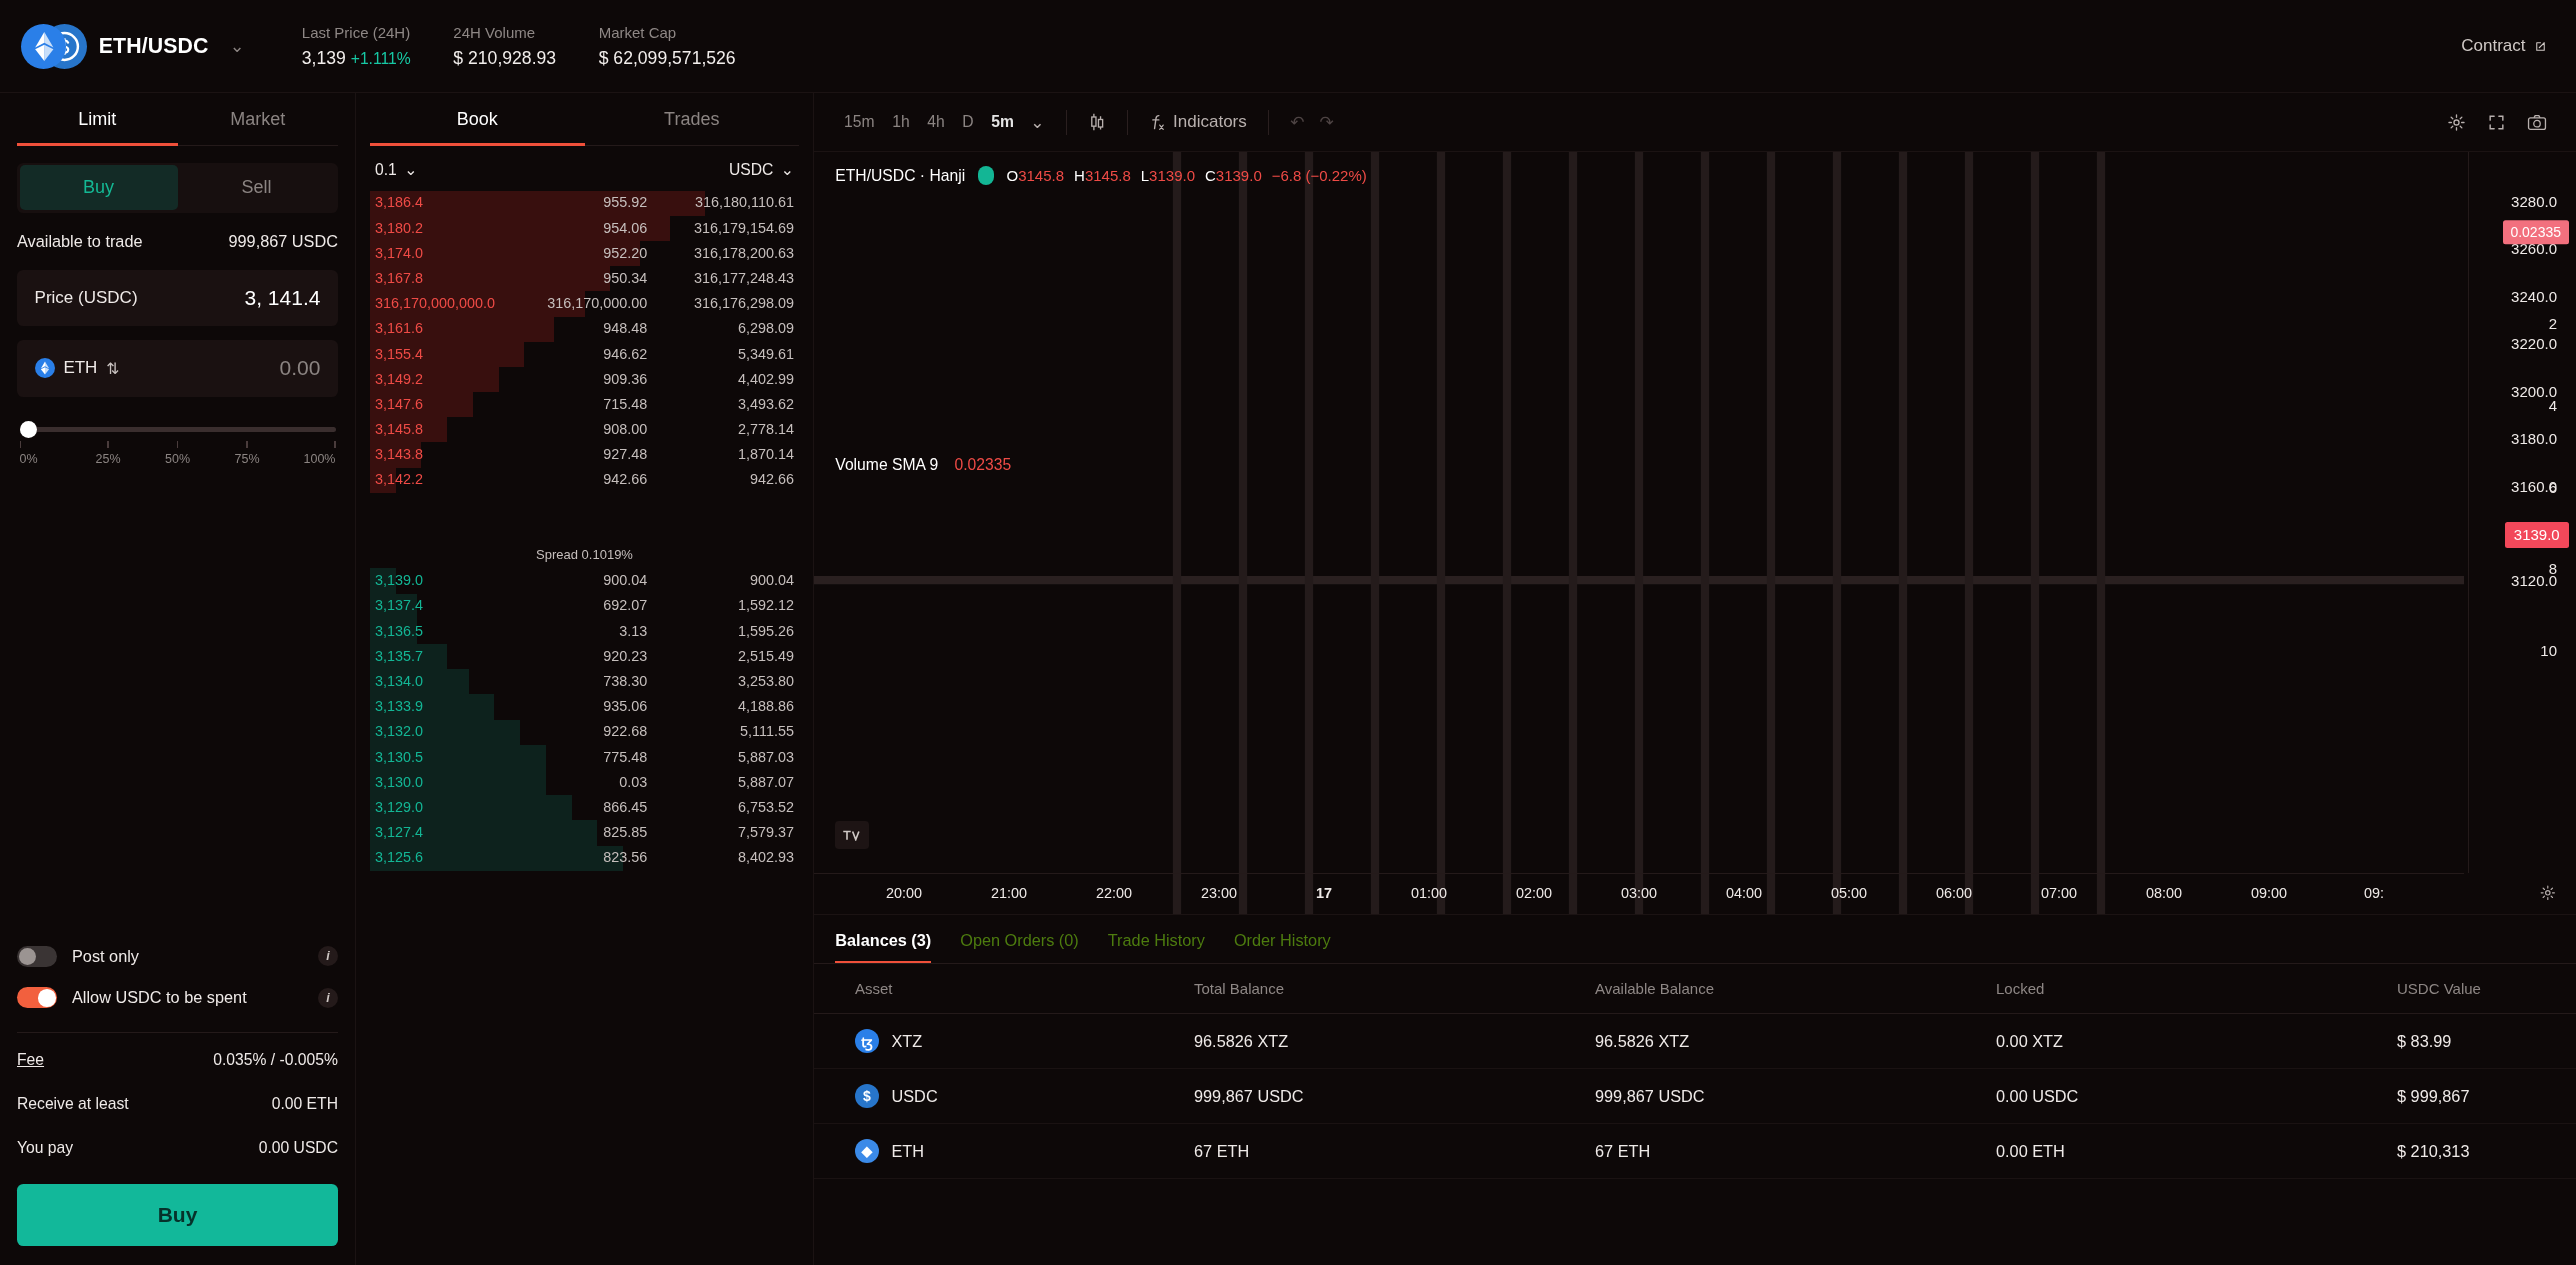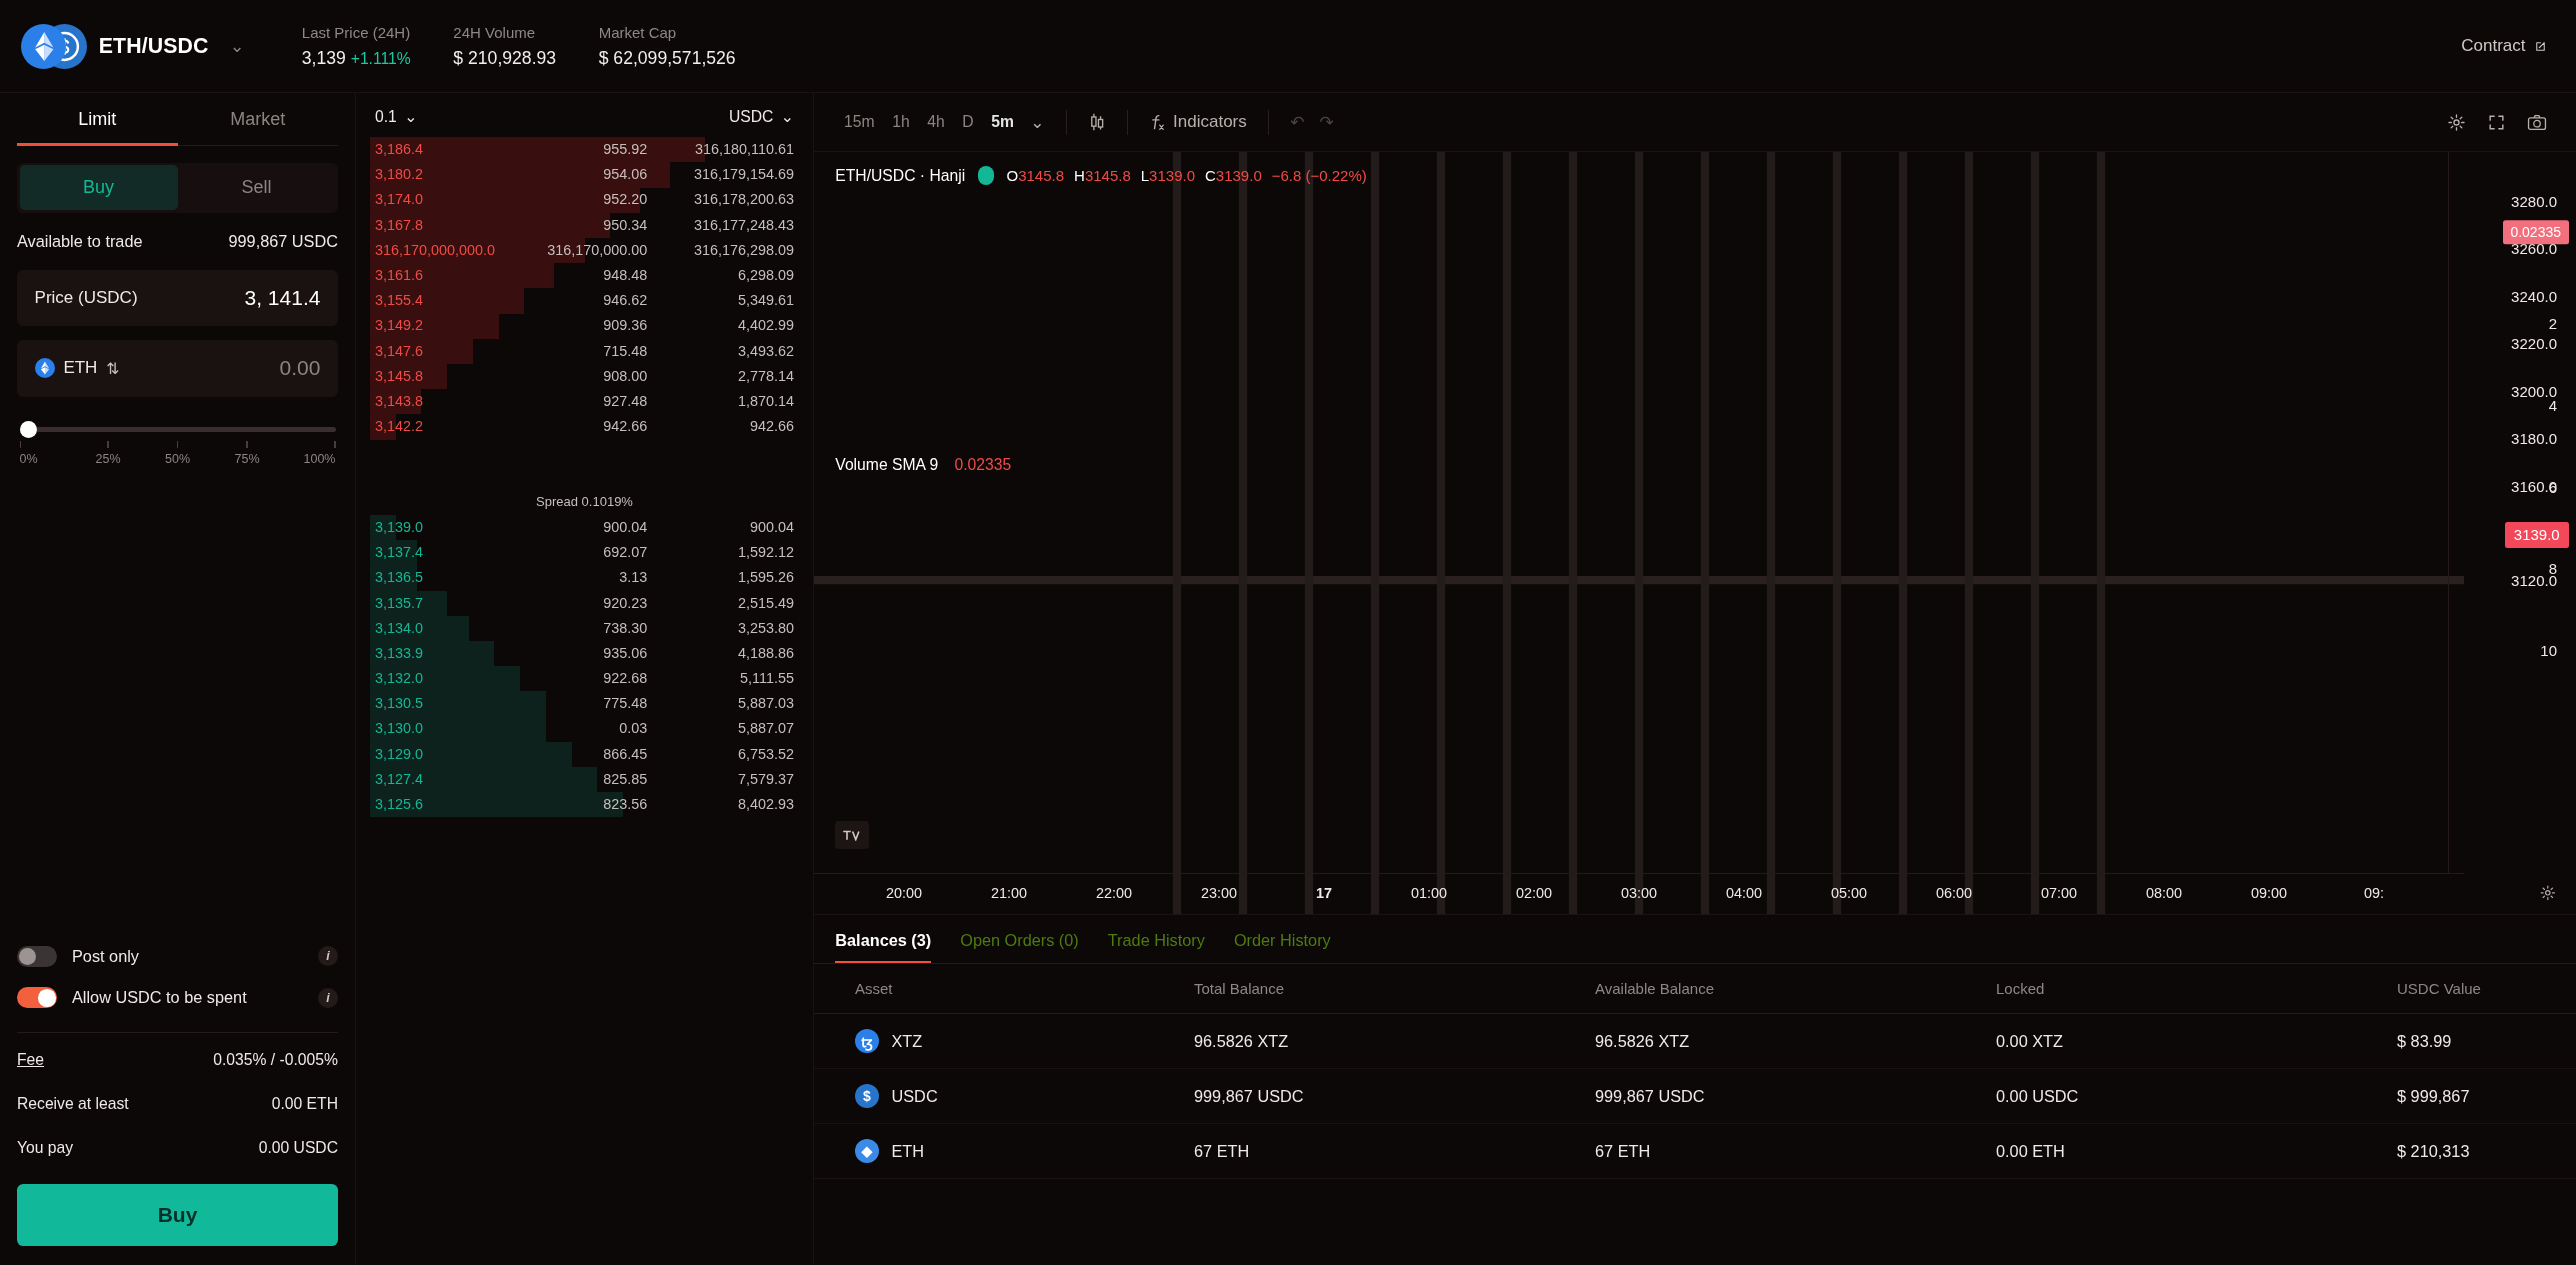--- a/index.html
+++ b/index.html
@@ -126,21 +126,21 @@
   .legend-title { color: #fff; }
   .legend-dot { width: 16.3px; height: 19px; border-radius: 8.2px; background: #13b695; }
   .ohlc { display: flex; gap: 10px; font-size: 15px; }
   .ohlc .k { color: #fff; }
   .ohlc .v { color: #ef4b46; }
   .vol-legend { position: absolute; left: 21.3px; top: 304px; font-size: 15.7px; z-index: 5; display: flex; gap: 16.3px; }
   .vol-legend .vt { color: #fff; }
   .vol-legend .vv { color: #ef4b46; }
 
   .plot { position: absolute; left: 0; right: 112px; top: 0; bottom: 41px; }
-  .price-axis { position: absolute; right: 0; top: 0; bottom: 41px; width: 128px; border-left: 0.6px solid #241a1a; }
+  .price-axis { position: absolute; right: 0; top: 0; bottom: 41px; width: 108px; border-left: 0.6px solid #241a1a; }
   .ax-lab { position: absolute; right: 19px; font-size: 15px; color: #efeae8; transform: translateY(-50%); }
   .price-badge { position: absolute; right: 7.5px; background: #f2485a; color: #fff; font-size: 15px; padding: 4.4px 8.8px; border-radius: 2.5px; transform: translateY(-50%); }
   .vol-badge { position: absolute; right: 7.5px; background: #f2707e; color: #fff; font-size: 14px; padding: 3.8px 7.5px; border-radius: 2.5px; transform: translateY(-50%); }
   .time-axis { position: absolute; left: 0; right: 112px; bottom: 0; height: 41px; border-top: 0.6px solid #241a1a; }
   .t-lab { position: absolute; top: 11.3px; font-size: 14.4px; color: #efeae8; transform: translateX(-50%); white-space: nowrap; }
   .gear-corner { position: absolute; right: 19px; bottom: 8.8px; color: #b8b0ae; font-size: 16.3px; cursor: pointer; }
   .tv-logo { position: absolute; left: 21.3px; bottom: 65px; width: 34px; height: 28px; background: #1d1414; border-radius: 3.8px; display: flex; align-items: center; justify-content: center; color: #cfc8c5; font-size: 14px; font-weight: 700; z-index: 5; }
 
   
   .bottom { height: 351px; flex: 0 0 351px; background: #0d0808; border-top: 0.6px solid #1b1313; display: flex; flex-direction: column; }
@@ -307,20 +307,24 @@
       </div>
       <div class="sum-row">
         <span class="k">You pay</span>
         <span class="v">0.00 USDC</span>
       </div>
 
       <button class="buy-cta">Buy</button>
     </div>
 
     <div class="book-panel">
+      <div class="seg-tabs">
+        <div class="seg-tab active">Book</div>
+        <div class="seg-tab">Trades</div>
+      </div>
       <div class="book-ctl">
         <div class="sel">
           <span>0.1</span>
           <span>⌄</span>
         </div>
         <div class="sel">
           <span>USDC</span>
           <span>⌄</span>
         </div>
       </div>

